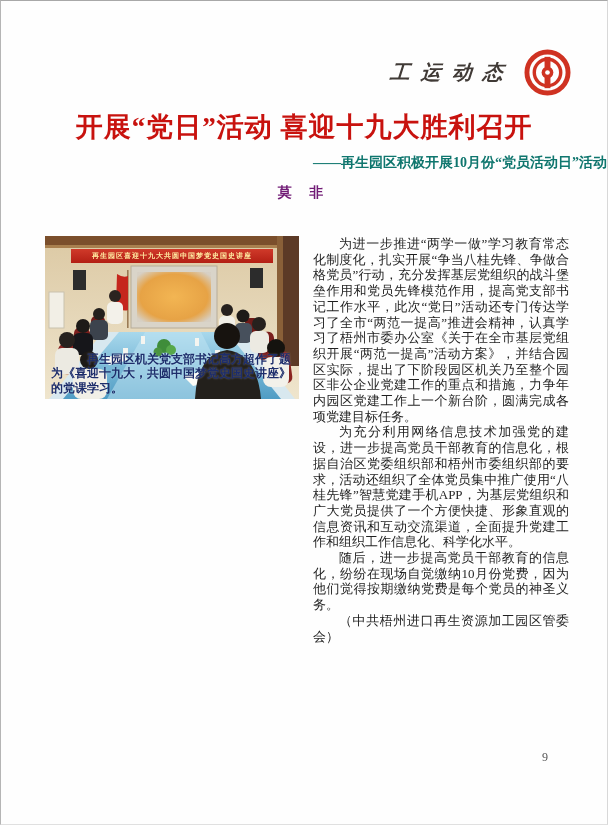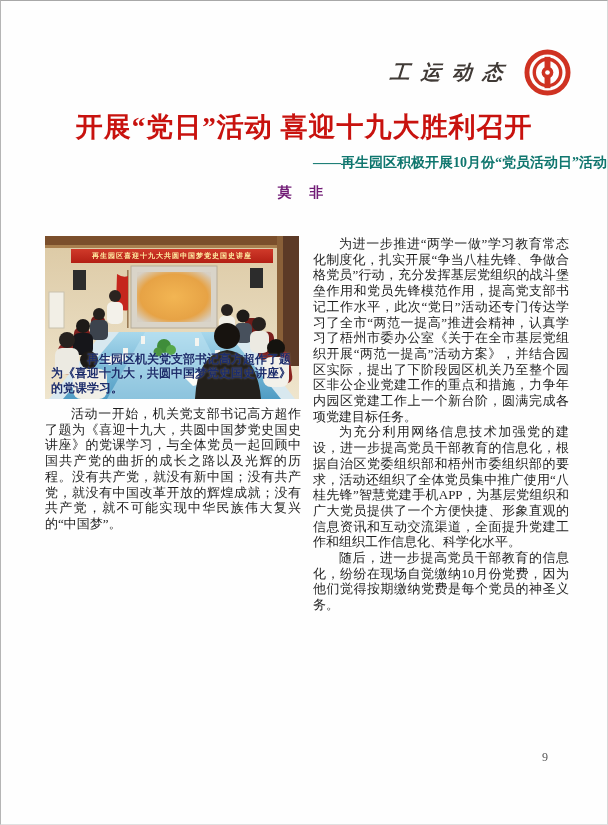--- a/index.html
+++ b/index.html
@@ -242,26 +242,26 @@
           <rect x="218" y="121" width="26" height="30" rx="8" fill="#f3f1ea"></rect>
 
           <circle cx="182" cy="100" r="13" fill="#17130f"></circle>
           <path d="M150 163 Q152 118 182 114 Q212 118 216 163 Z" fill="#23201c"></path>
           <rect x="196" y="128" width="14" height="10" fill="#8a8population" opacity="0"></rect>
         </svg>
         <div class="photo-banner">再生园区喜迎十九大共圆中国梦党史国史讲座</div>
         <div class="photo-caption">再生园区机关党支部书记高方超作了题为《喜迎十九大，共圆中国梦党史国史讲座》的党课学习。</div>
       </div>
 
-      <p>活动一开始，机关党支部书记高方超作了题为《喜迎十九大，共圆中国梦党史国史讲座》的党课学习，与全体党员一起回顾中国共产党的曲折的成长之路以及光辉的历程。没有共产党，就没有新中国；没有共产党，就没有中国改革开放的辉煌成就；没有共产党，就不可能实现中华民族伟大复兴的“中国梦”。</p>
     </div>
 
     <div class="col">
       <p>为进一步推进“两学一做”学习教育常态化制度化，扎实开展“争当八桂先锋、争做合格党员”行动，充分发挥基层党组织的战斗堡垒作用和党员先锋模范作用，提高党支部书记工作水平，此次“党日”活动还专门传达学习了全市“两范一提高”推进会精神，认真学习了梧州市委办公室《关于在全市基层党组织开展“两范一提高”活动方案》，并结合园区实际，提出了下阶段园区机关乃至整个园区非公企业党建工作的重点和措施，力争年内园区党建工作上一个新台阶，圆满完成各项党建目标任务。</p>
       <p>为充分利用网络信息技术加强党的建设，进一步提高党员干部教育的信息化，根据自治区党委组织部和梧州市委组织部的要求，活动还组织了全体党员集中推广使用“八桂先锋”智慧党建手机APP，为基层党组织和广大党员提供了一个方便快捷、形象直观的信息资讯和互动交流渠道，全面提升党建工作和组织工作信息化、科学化水平。</p>
       <p>随后，进一步提高党员干部教育的信息化，纷纷在现场自觉缴纳10月份党费，因为他们觉得按期缴纳党费是每个党员的神圣义务。</p>
+      <p>（中共梧州进口再生资源加工园区管委会）</p>
     </div>
 
   </div>
 
   <div class="page-number">9</div>
 
 </div>
 
 </body></html>

